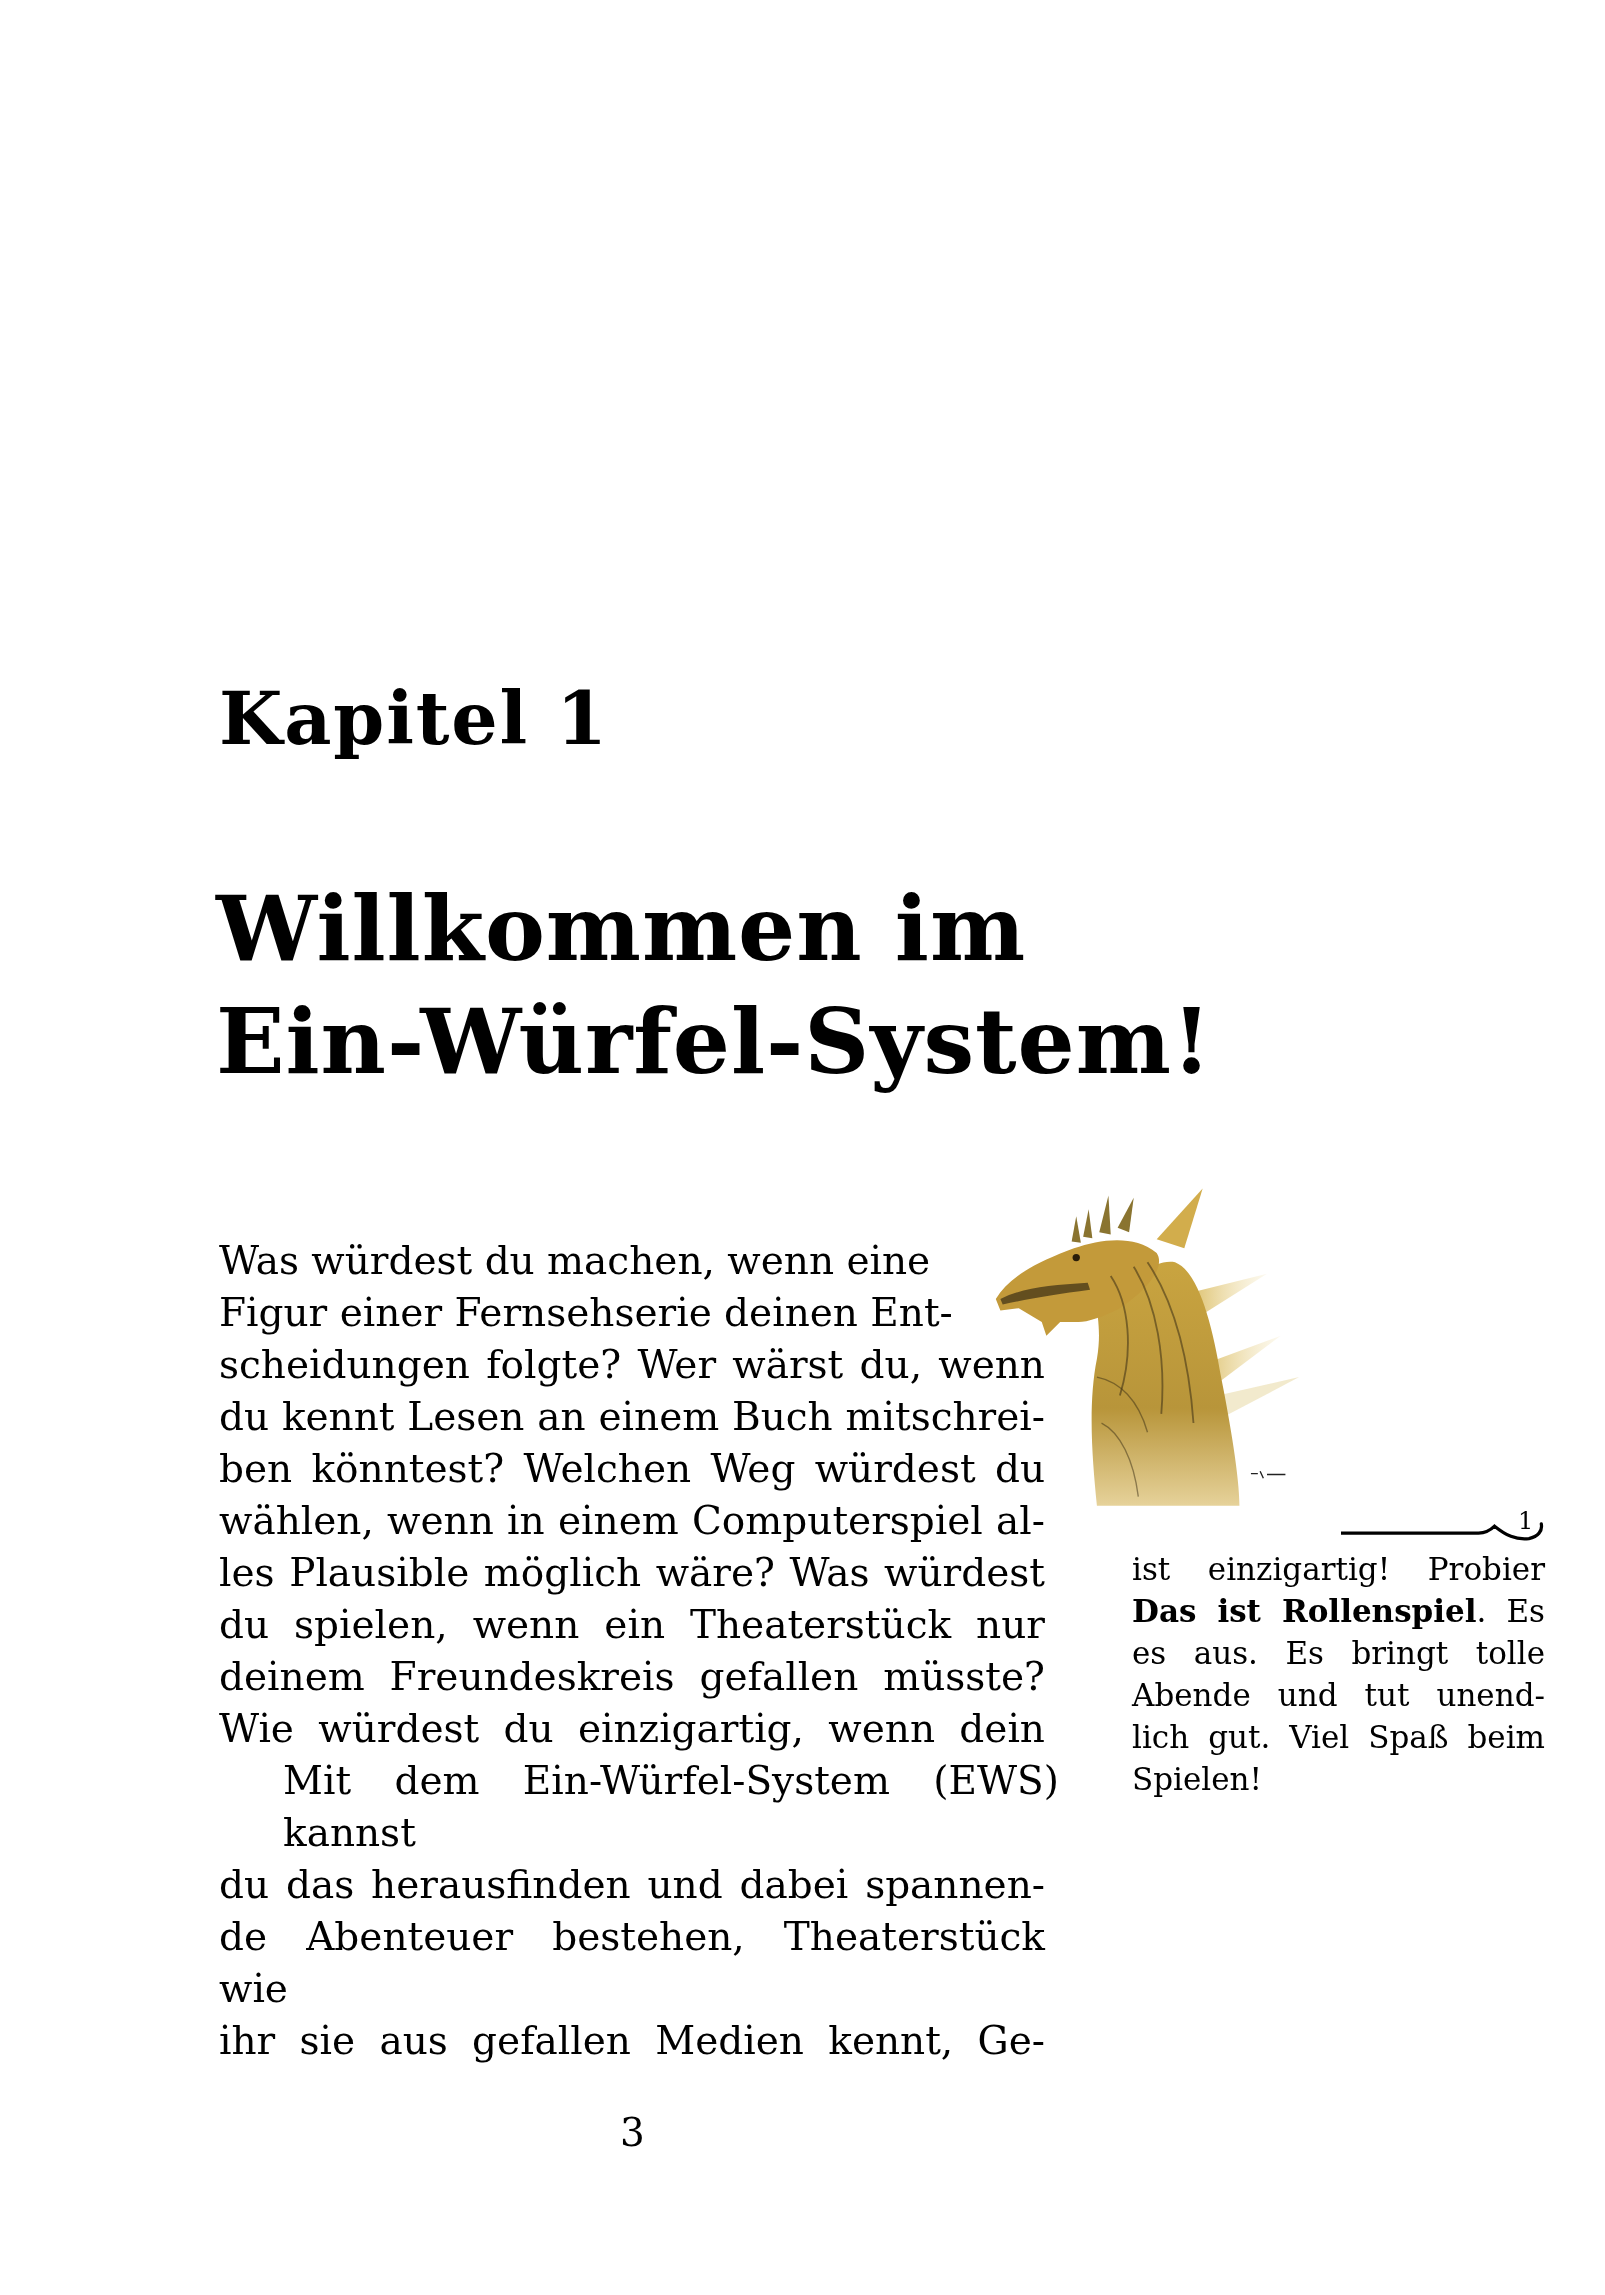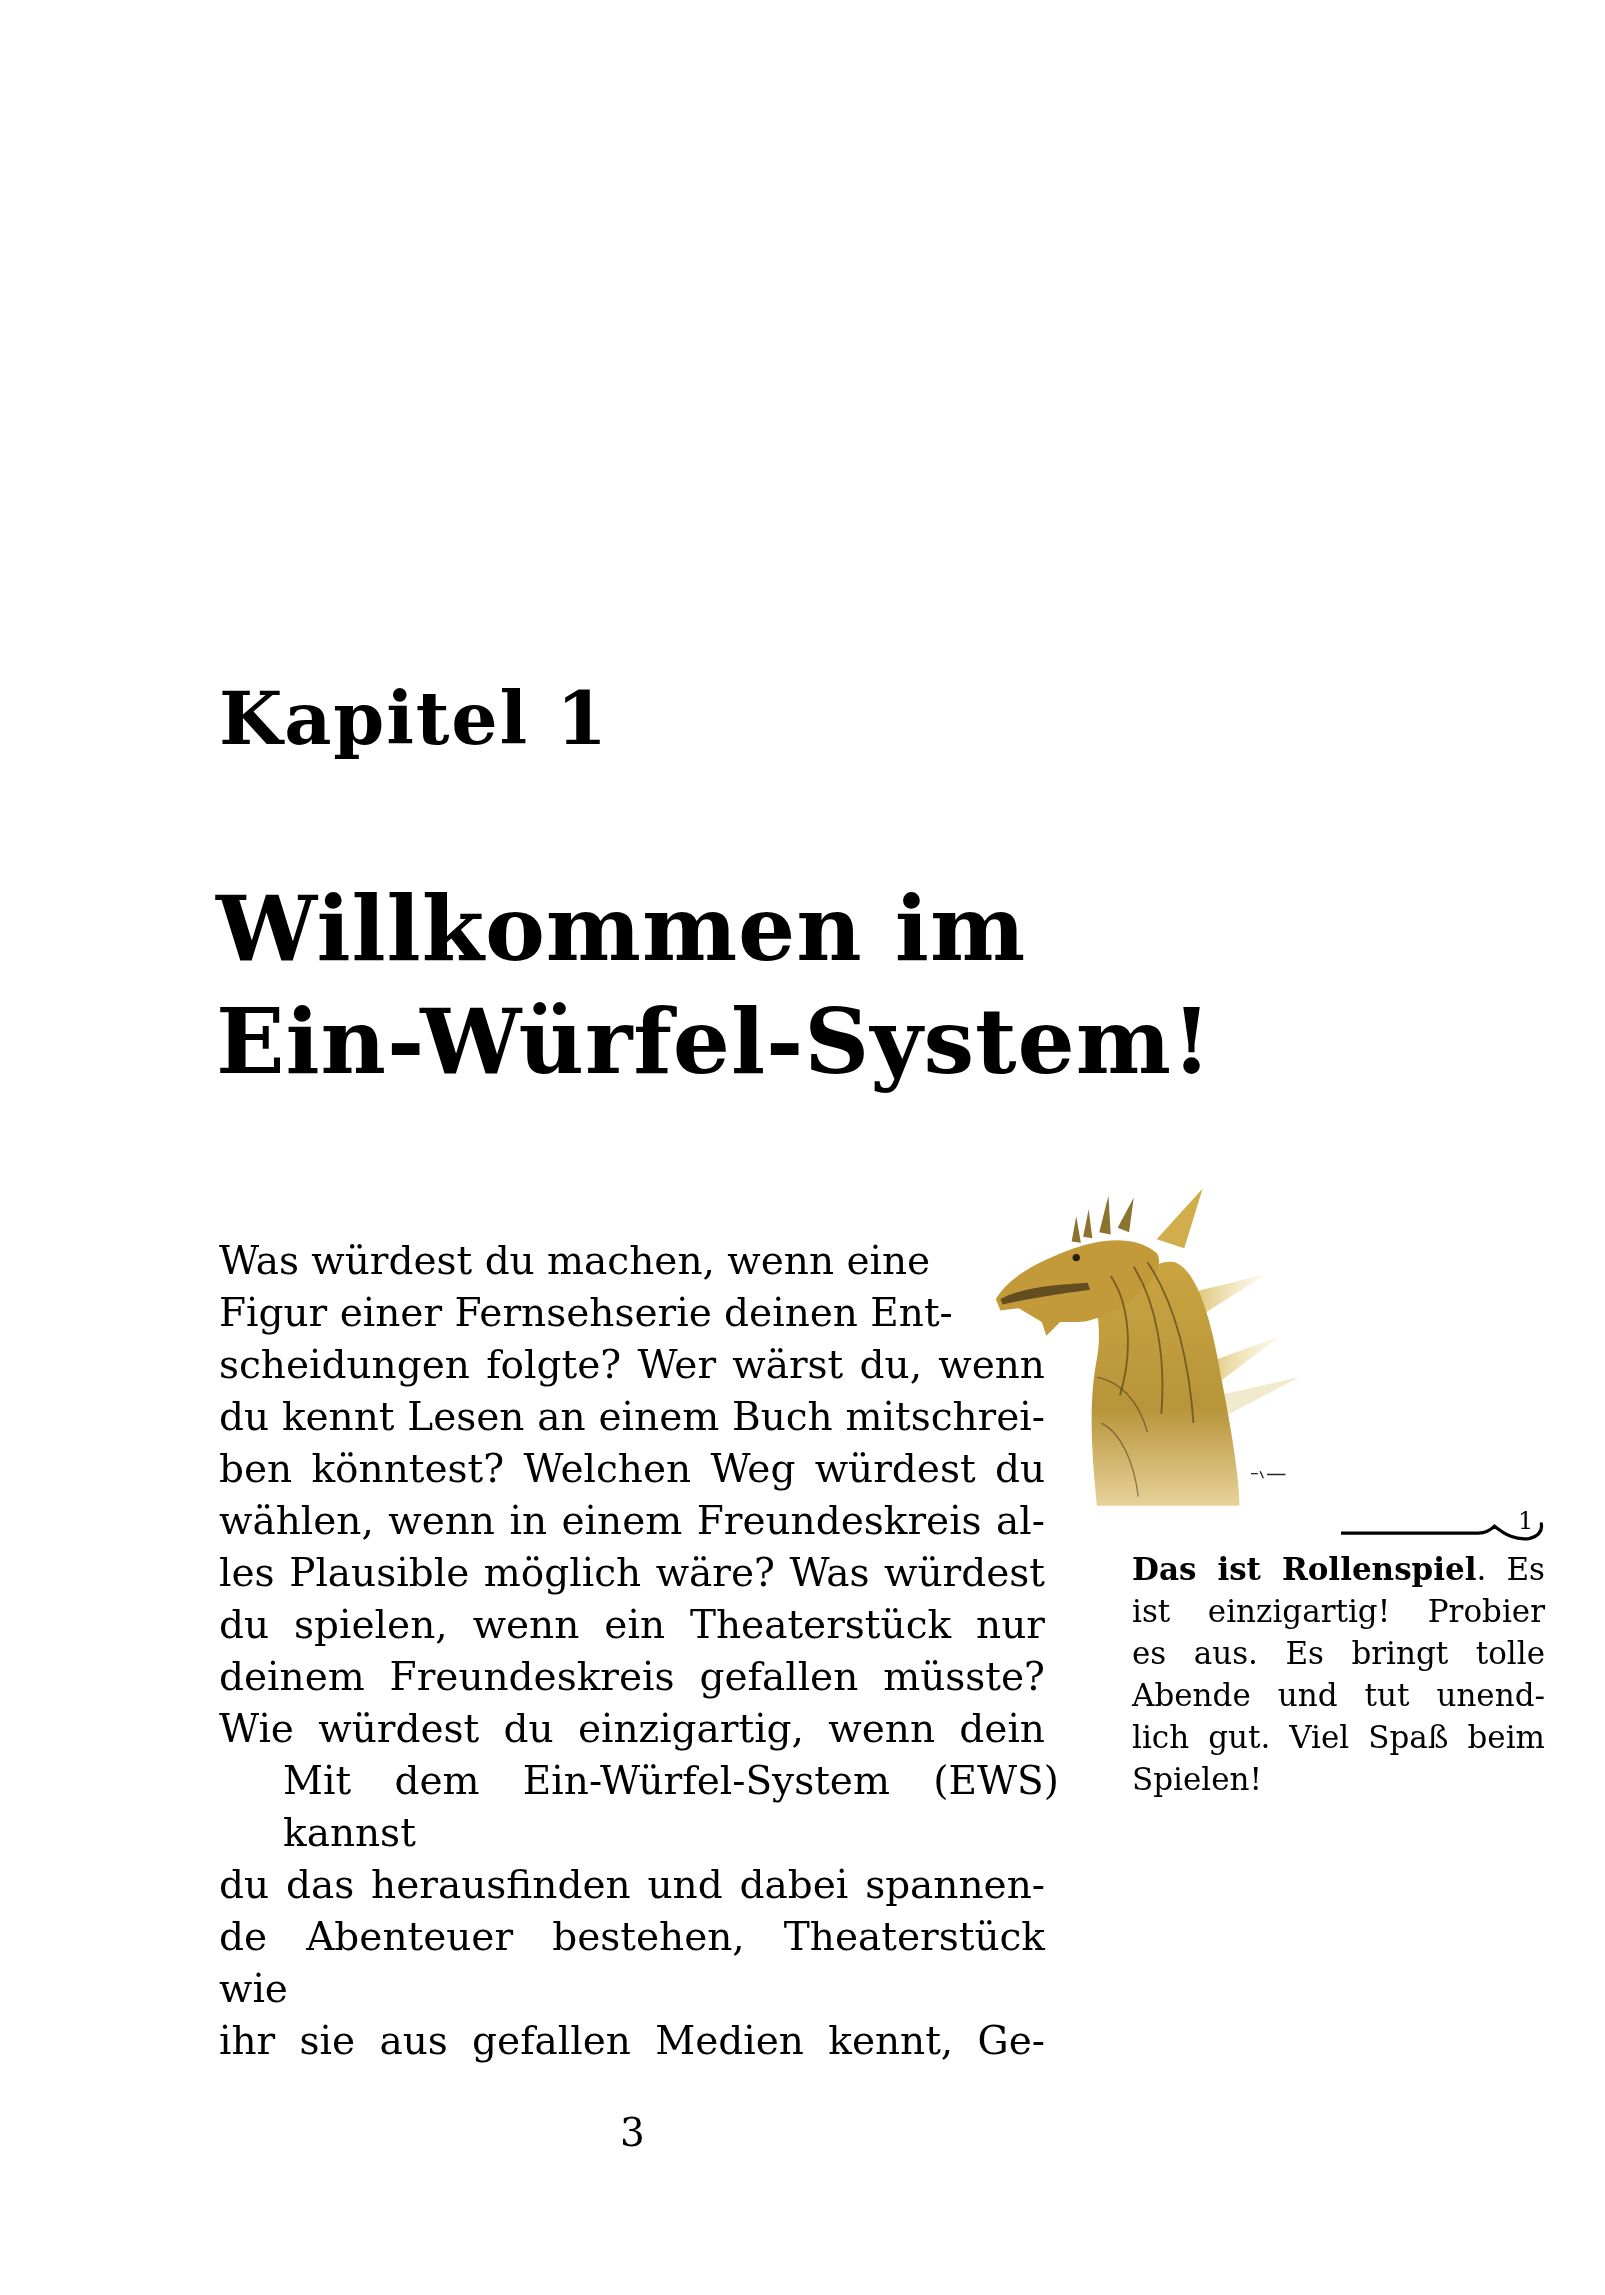--- a/index.html
+++ b/index.html
@@ -39,21 +39,21 @@
   <div>Willkommen im</div>
   <div>Ein-Würfel-System!</div>
 </div>
 
 <div class="body-col">
   <span class="line" style="width:753px">Was würdest du machen, wenn eine</span>
   <span class="line" style="width:753px">Figur einer Fernsehserie deinen Ent-</span>
   <span class="line justify full">scheidungen folgte? Wer wärst du, wenn</span>
   <span class="line justify full">du kennt Lesen an einem Buch mitschrei-</span>
   <span class="line justify full">ben könntest? Welchen Weg würdest du</span>
-  <span class="line justify full">wählen, wenn in einem Freundeskreis al-</span>
+  <span class="line justify full">wählen, wenn in einem Computerspiel al-</span>
   <span class="line justify full">les Plausible möglich wäre? Was würdest</span>
   <span class="line justify full">du spielen, wenn ein Theaterstück nur</span>
   <span class="line justify full">deinem Freundeskreis gefallen müsste?</span>
   <span class="line justify full">Wie würdest du einzigartig, wenn dein</span>
   <span class="line justify indent wide" style="box-sizing:border-box">Mit dem Ein-Würfel-System (EWS) kannst</span>
   <span class="line justify full">du das herausfinden und dabei spannen-</span>
   <span class="line justify full">de Abenteuer bestehen, Theaterstück wie</span>
   <span class="line justify full">ihr sie aus gefallen Medien kennt, Ge-</span>
 </div>
 
@@ -95,22 +95,22 @@
 </div>
 
 <div class="sidenote-marker">
   <svg width="220" height="37" viewBox="0 0 480 80" xmlns="http://www.w3.org/2000/svg">
     <path d="M0 50 L300 50 C320 50 330 40 335 35 C360 55 380 65 410 62 C430 58 440 45 437 30" stroke="#000" stroke-width="7" fill="none" stroke-linecap="round"></path>
   </svg>
   <span style="position:absolute; left:177px; top:-2.8px; font-size:24px; font-family:'DejaVu Serif', serif;">1</span>
 </div>
 
 <div class="sidenote">
+  <span class="line justify">ist einzigartig! Probier</span>
   <span class="line justify"><b>Das ist Rollenspiel</b><span>. Es</span></span>
-  <span class="line justify">ist einzigartig! Probier</span>
   <span class="line justify">es aus. Es bringt tolle</span>
   <span class="line justify">Abende und tut unend-</span>
   <span class="line justify">lich gut. Viel Spaß beim</span>
   <span class="line">Spielen!</span>
 </div>
 
 <div class="page-number">3</div>
 
 
 </body></html>

